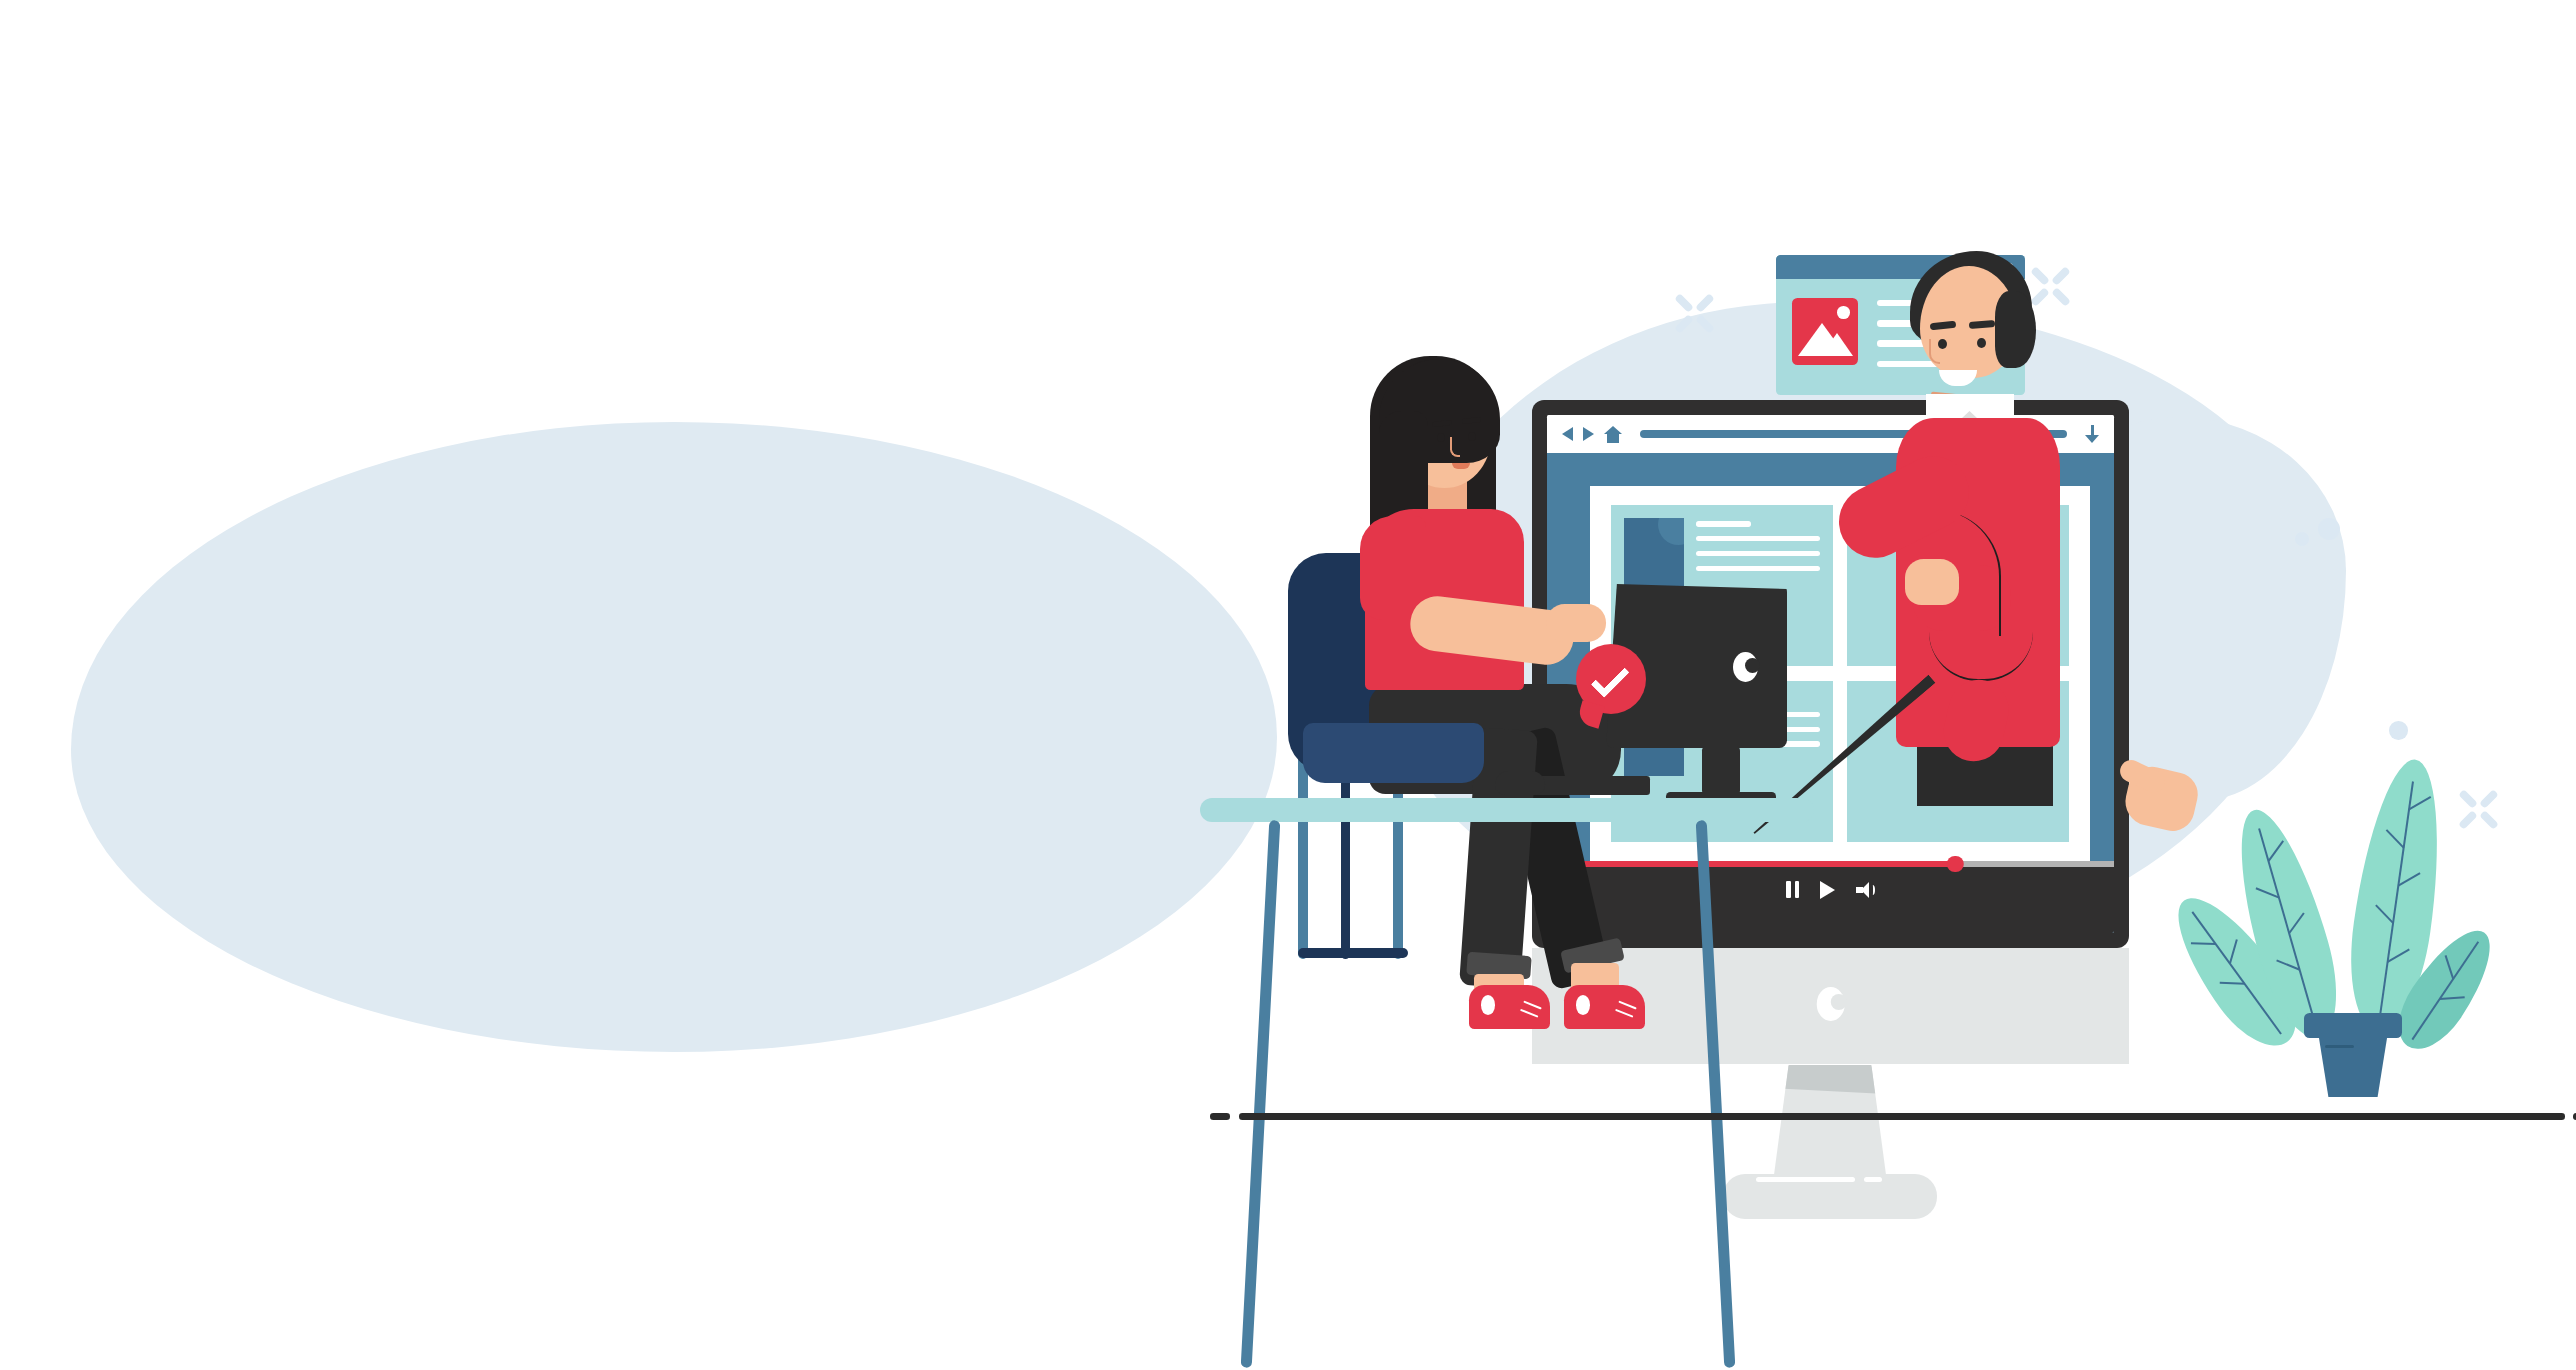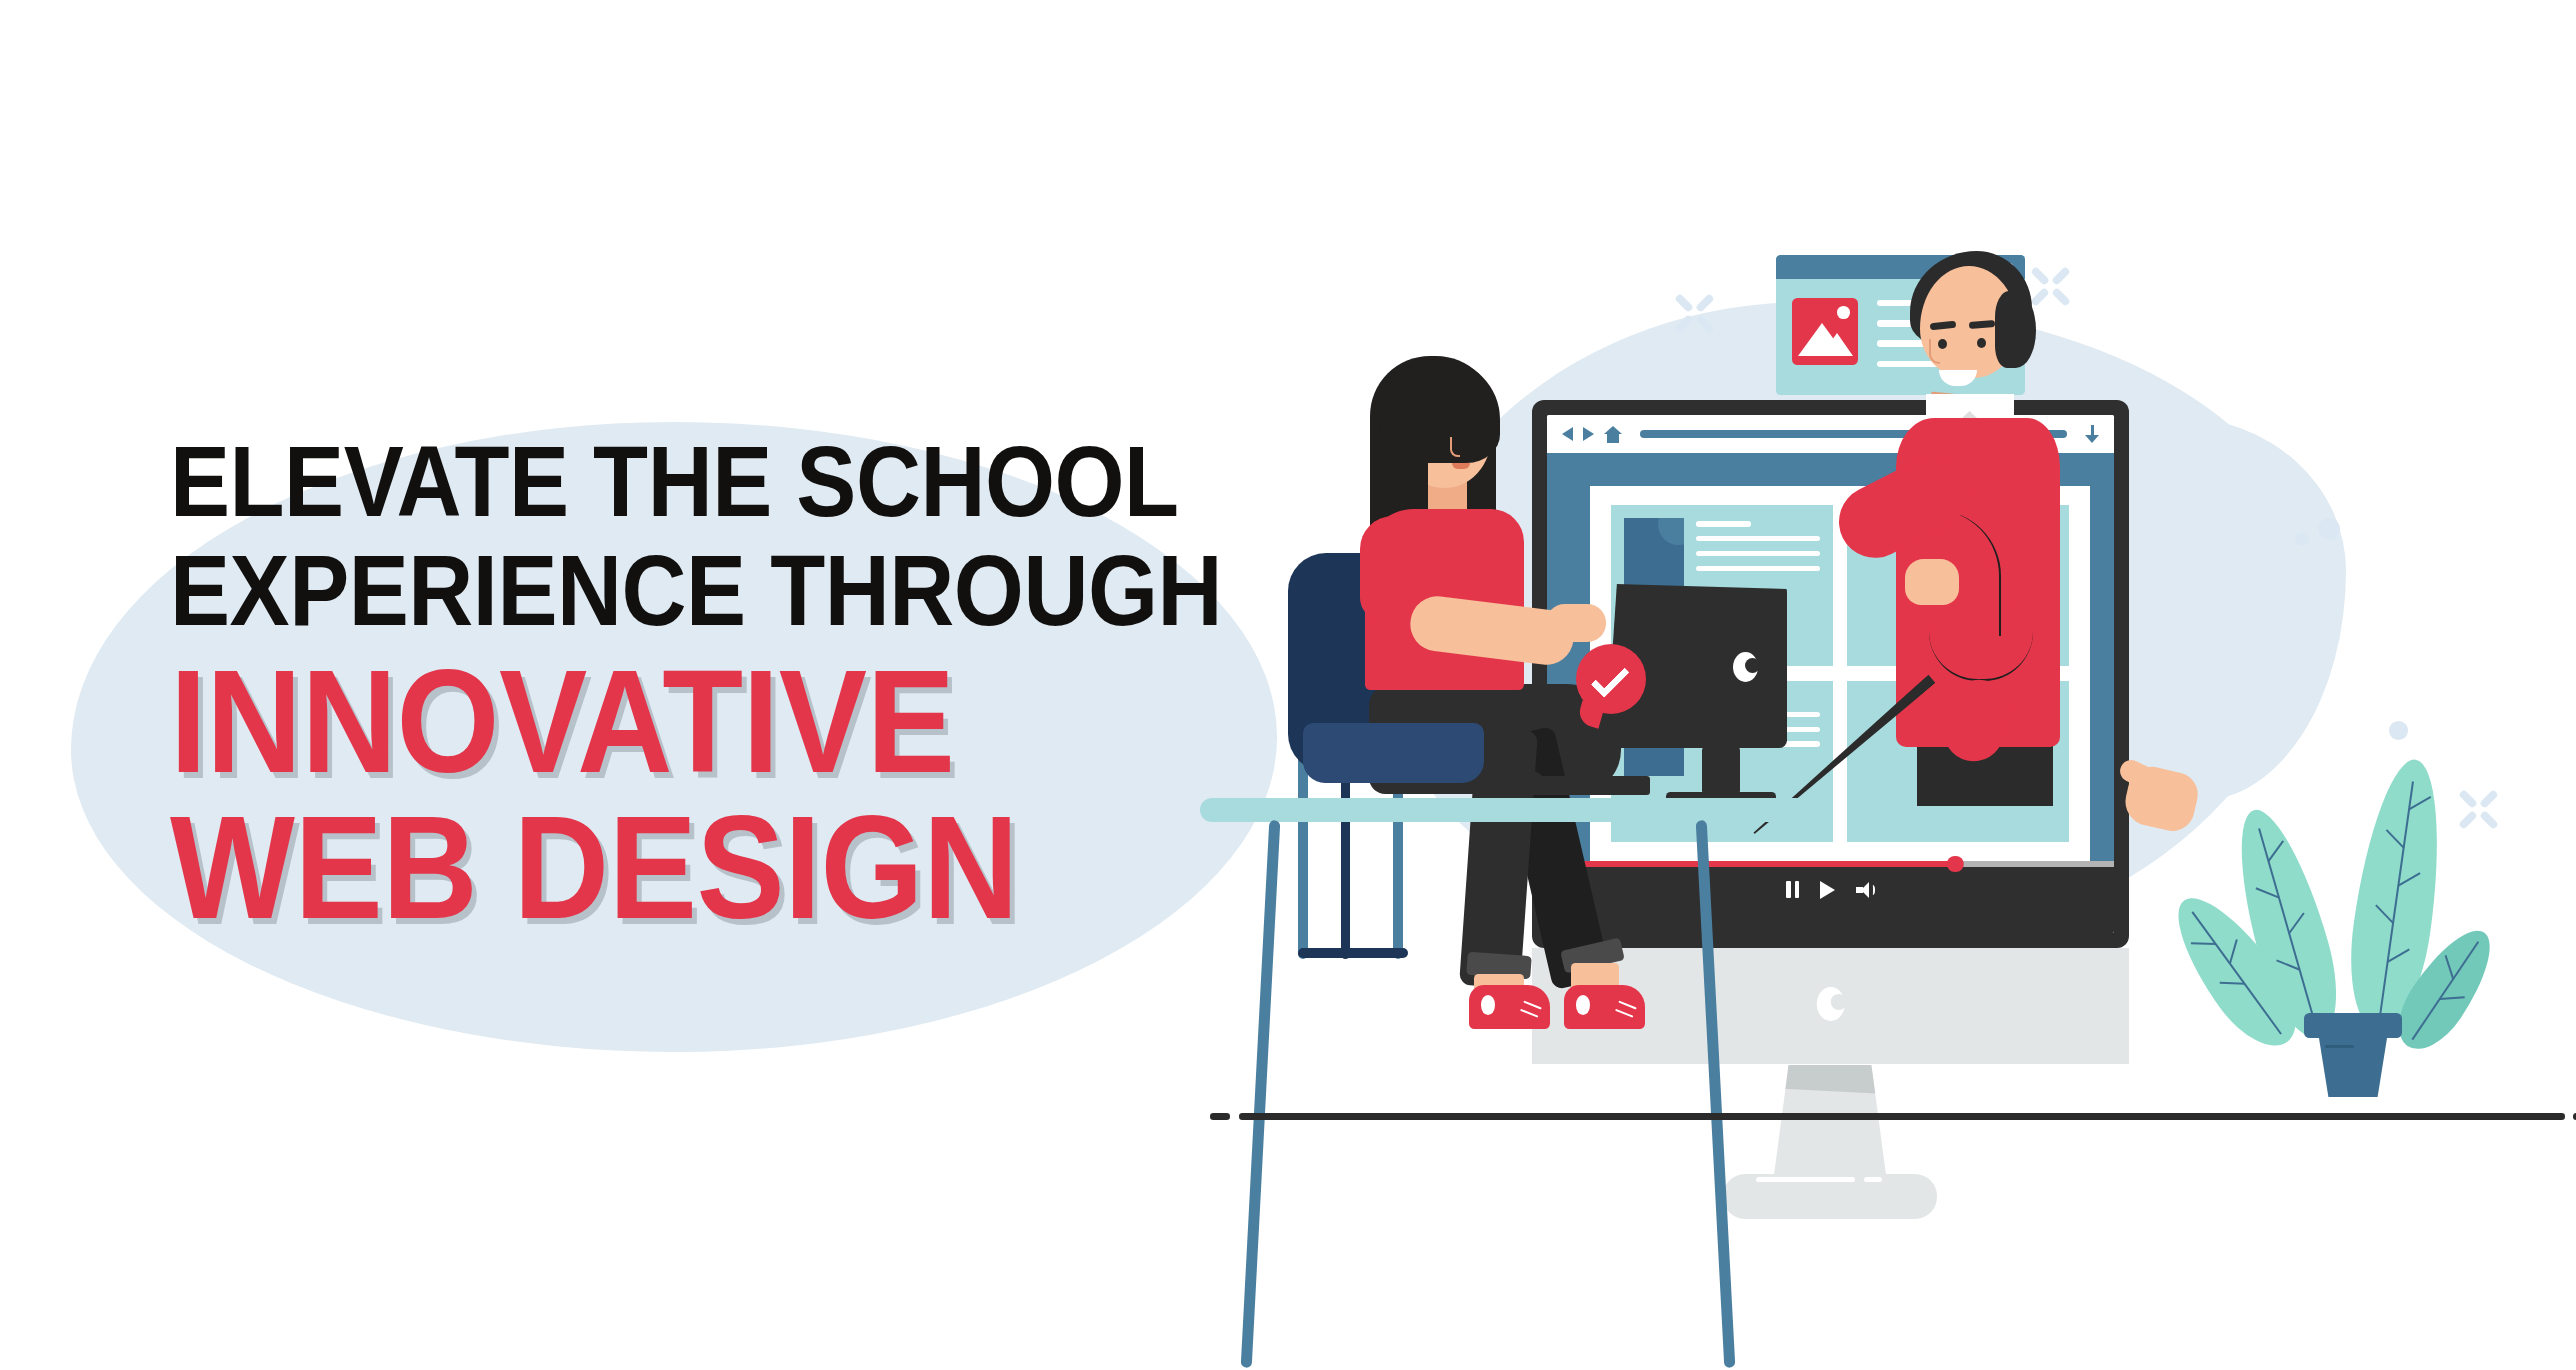--- a/index.html
+++ b/index.html
@@ -233,26 +233,20 @@
   .ground-l{position:absolute;left:-23px;top:932px;width:20px;height:7.1px;background:#2b2b2b;border-radius:3.3px;}
   .ground-r{position:absolute;left:1340px;top:932px;width:20px;height:7.1px;background:#2b2b2b;border-radius:3.3px;}
 </style>
 </head>
 <body>
 
 <div class="banner">
 
   <div class="text-blob"></div>
 
-  <div class="headline">
-    <span class="hl-line hl-sm">ELEVATE THE SCHOOL</span>
-    <span class="hl-line hl-sm">EXPERIENCE THROUGH</span>
-    <span class="hl-line hl-lg">INNOVATIVE</span>
-    <span class="hl-line hl-lg">WEB DESIGN</span>
-  </div>
 
   <div class="illus">
 
     <div class="bg-blob"></div>
     <div class="bg-blob2"></div>
 
     <div class="sparkle" style="left:441px;top:112px;">
         <i></i>
         <i></i>
         <i></i>

